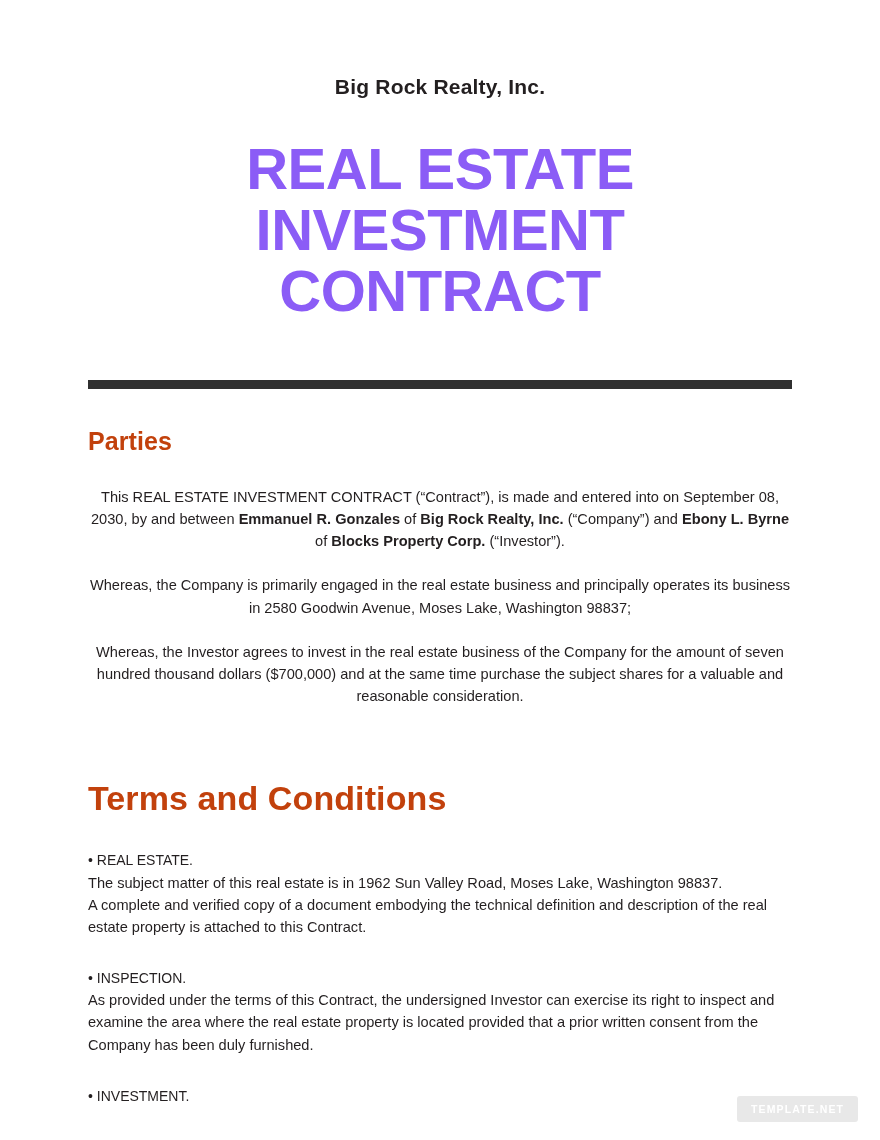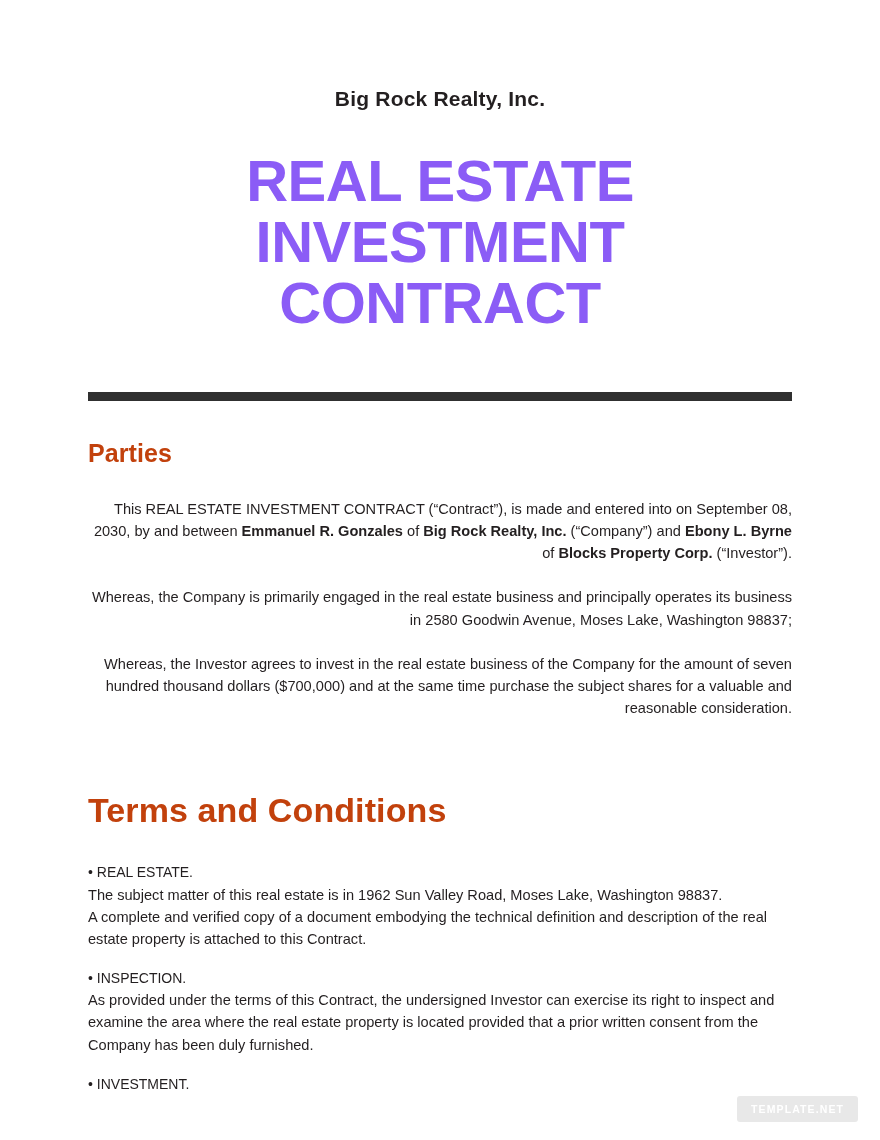--- a/index.html
+++ b/index.html
@@ -13,21 +13,21 @@
     font-family: "Liberation Sans", sans-serif;
     color: #231f20;
     position: relative;
     overflow: hidden;
   }
   .page {
     position: relative;
     width: 880px;
     height: 1140px;
     box-sizing: border-box;
-    padding: 12px 88px;
+    padding: 0 88px;
   }
   .company-name {
     text-align: center;
     font-size: 21px;
     font-weight: bold;
     letter-spacing: 0.2px;
     color: #231f20;
     padding-top: 74px;
     line-height: 1.2;
   }
@@ -57,30 +57,30 @@
   .section-heading.terms {
     margin-top: 72px;
     font-size: 34px;
   }
   p.body-text {
     font-size: 14.6px;
     line-height: 1.52;
     color: #231f20;
     margin: 0;
     margin-top: 22px;
-    text-align: right;
+    text-align: center;
   }
   p.first-para {
     margin-top: 30px;
   }
   .b {
     font-weight: bold;
   }
   .clause {
-    margin-top: 18px;
+    margin-top: 30px;
   }
   .clause-title {
     font-size: 14px;
     line-height: 1.52;
     color: #231f20;
     margin: 0;
   }
   .clause-body {
     font-size: 14.6px;
     line-height: 1.52;

